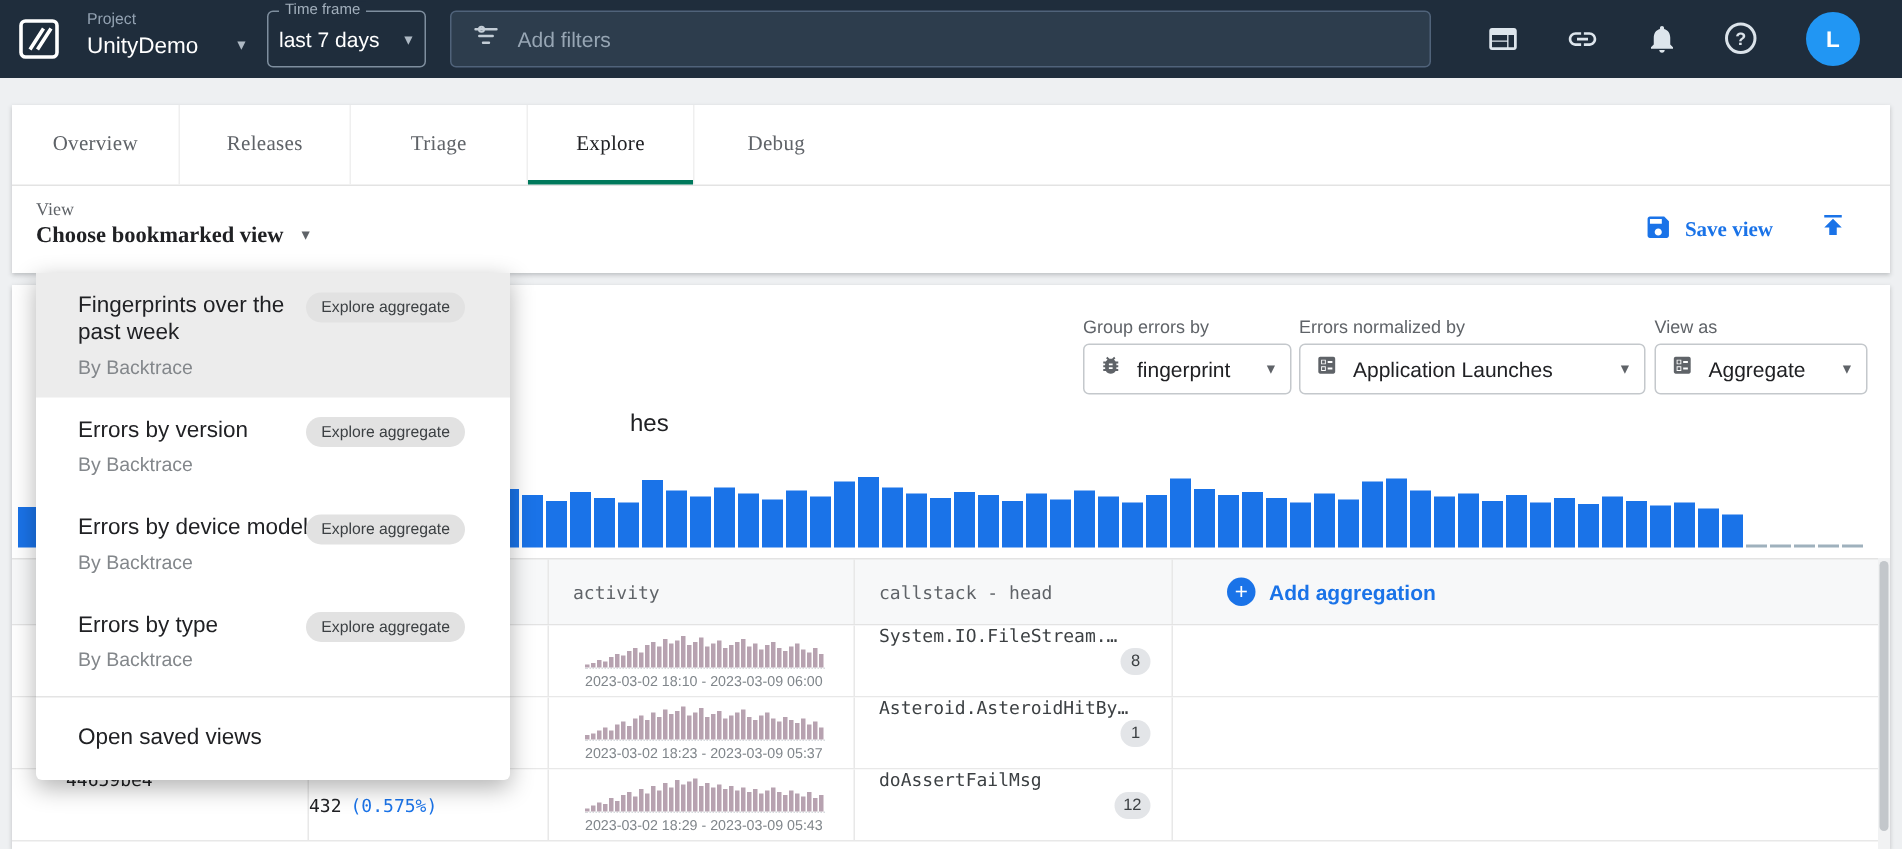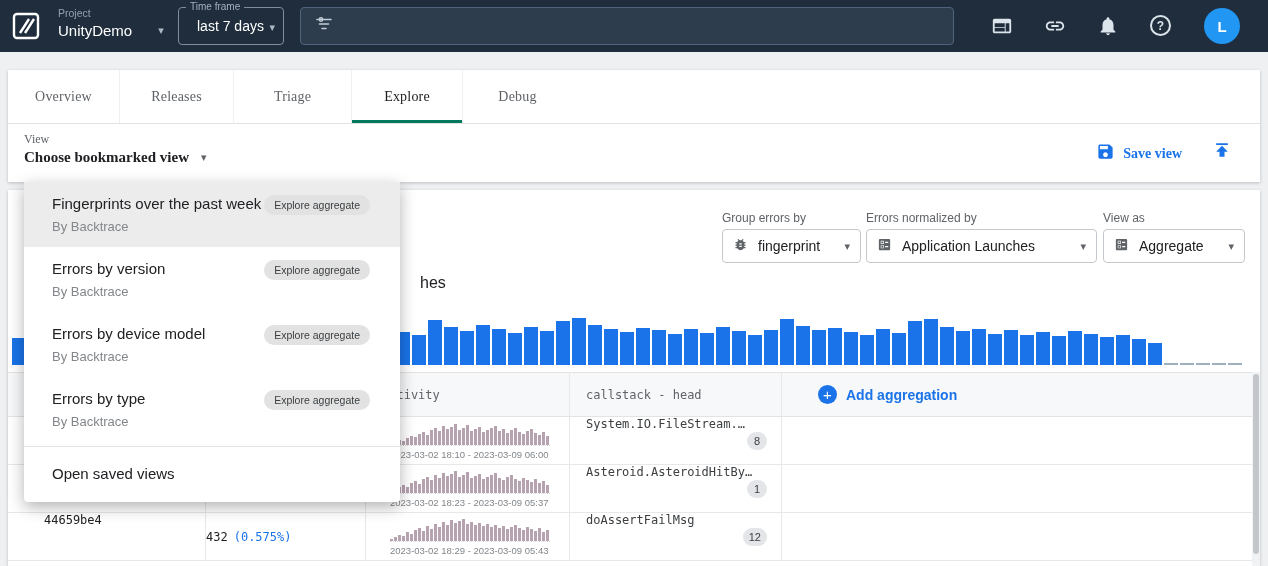--- a/index.html
+++ b/index.html
@@ -9,21 +9,21 @@
 
   
   .topbar{position:absolute;left:0;top:0;width:100%;height:52px;background:#1f2d3c;z-index:60;}
   .logo{position:absolute;left:12px;top:11px;cursor:pointer;}
   .proj{position:absolute;left:58px;top:7px;cursor:pointer;}
   .proj-label{font-size:10.5px;color:#93a2b2;display:block;}
   .proj-val{font-size:15px;color:#fff;margin-top:3px;display:flex;align-items:center;gap:26px;}
   .caret{font-size:11px;color:#aeb9c4;line-height:1;}
   .timeframe{position:absolute;left:178px;top:7px;width:106px;height:38px;border:1px solid #7e8e9e;border-radius:4px;cursor:pointer;}
   .tf-label{position:absolute;top:-7px;left:7px;font-size:10px;color:#a3b0bd;background:#1f2d3c;padding:0 4px;}
-  .tf-val{position:absolute;left:18px;top:10px;font-size:14px;color:#fff;}
+  .tf-val{position:absolute;left:7px;top:10px;font-size:14px;color:#fff;}
   .timeframe .caret{position:absolute;right:8px;top:14px;}
   .filterbox{position:absolute;left:300px;top:7px;width:654px;height:38px;background:#2d3d4d;border:1px solid #50637a;border-radius:4px;display:flex;align-items:center;gap:12px;padding-left:14px;}
   .filterbox input{background:transparent;border:none;outline:none;color:#e6ecf1;font-size:14px;width:560px;font-family:inherit;}
   .filterbox input::placeholder{color:#97a6b4;}
   .topicon{position:absolute;top:15px;width:22px;height:22px;cursor:pointer;}
   .helpcirc{position:absolute;top:15px;width:21px;height:21px;border:2px solid #dbe3ea;border-radius:50%;color:#dbe3ea;font-size:12px;font-weight:bold;display:flex;align-items:center;justify-content:center;cursor:pointer;}
   .avatar{position:absolute;left:1204px;top:8px;width:36px;height:36px;border-radius:50%;background:#2196f3;color:#fff;font-size:15px;font-weight:bold;display:flex;align-items:center;justify-content:center;cursor:pointer;}
 
   
   .card{position:absolute;background:#fff;box-shadow:0 1px 3px rgba(60,64,67,.28);}
@@ -76,21 +76,21 @@
   .spark{display:flex;align-items:flex-end;gap:1px;height:22px;width:160px;border-bottom:1px dotted #d6dadd;}
   .spark i{flex:0 0 3px;background:#b7a2b0;}
   .dates{margin-top:3px;font-size:9.5px;color:#80868b;white-space:nowrap;}
   .trow .c4{display:flex;align-items:flex-start;padding-left:16px;padding-right:44px;font-family:"DejaVu Sans Mono","Liberation Mono",monospace;font-size:12px;color:#3c4043;overflow:hidden;white-space:nowrap;}
   .cbadge{position:absolute;right:14px;top:15px;min-width:20px;height:18px;padding:0 6px;border-radius:9px;background:#e3e5e8;color:#3c4043;font-size:11px;font-family:"Liberation Sans",sans-serif;display:flex;align-items:center;justify-content:center;}
 
   .vscroll{position:absolute;right:0;top:182px;width:8px;height:194px;background:#f1f2f3;}
   .vthumb{position:absolute;left:1px;top:2px;width:6px;height:180px;border-radius:3px;background:#c3c7cb;cursor:grab;}
 
   
-  .menu{position:absolute;left:24px;top:182px;width:376px;background:#fff;z-index:40;box-shadow:0 5px 16px rgba(0,0,0,.3);border-radius:0 0 4px 4px;padding-bottom:6px;}
+  .menu{position:absolute;left:24px;top:182px;width:316px;background:#fff;z-index:40;box-shadow:0 5px 16px rgba(0,0,0,.3);border-radius:0 0 4px 4px;padding-bottom:6px;}
   .mi{position:relative;padding:13px 118px 13px 28px;cursor:pointer;}
   .mi.hl{background:#ececec;}
   .mi-title{font-size:15px;color:#202124;}
   .mi-sub{font-size:13px;color:#83878b;margin-top:6px;}
   .mi-badge{position:absolute;right:30px;top:13px;background:#e2e2e2;border-radius:10px;padding:4px 10px;font-size:10.5px;color:#3c4043;white-space:nowrap;}
   .menu-divider{height:1px;background:#e4e4e4;margin:4px 0;}
   .menu-footer{padding:14px 28px;font-size:15px;color:#202124;cursor:pointer;}
 </style>
 </head>
 <body>
@@ -119,20 +119,21 @@
       <span class="caret">▾</span>
     </div>
 
     <div class="filterbox">
       <span>
         <svg width="18" height="18" viewBox="0 0 18 18">
             <path d="M2 4.5h14M4.5 9h9M7 13.5h4" stroke="#c3cdd6" stroke-width="1.6" stroke-linecap="round" fill="none"></path>
             <circle cx="6" cy="4.5" r="1.7" fill="none" stroke="#c3cdd6" stroke-width="1.4"></circle>
           </svg>
       </span>
+      <input value="" placeholder="Add filters" style="">
     </div>
 
     <span class="topicon" style="left:991px">
       <svg width="22" height="22" viewBox="0 0 24 24">
           <path d="M20 4H4c-1.1 0-1.99.9-1.99 2L2 18c0 1.1.9 2 2 2h16c1.1 0 2-.9 2-2V6c0-1.1-.9-2-2-2zm-5 14H4v-4h11v4zm0-5H4V9h11v4zm5 5h-4V9h4v9z" fill="#dde5ec"></path>
         </svg>
     </span>
     <span class="topicon" style="left:1044px">
       <svg width="22" height="22" viewBox="0 0 24 24">
           <path d="M3.9 12c0-1.71 1.39-3.1 3.1-3.1h4V7H7c-2.76 0-5 2.24-5 5s2.24 5 5 5h4v-1.9H7c-1.71 0-3.1-1.39-3.1-3.1zM8 13h8v-2H8v2zm9-6h-4v1.9h4c1.71 0 3.1 1.39 3.1 3.1s-1.39 3.1-3.1 3.1h-4V17h4c2.76 0 5-2.24 5-5s-2.24-5-5-5z" fill="#dde5ec"></path>

